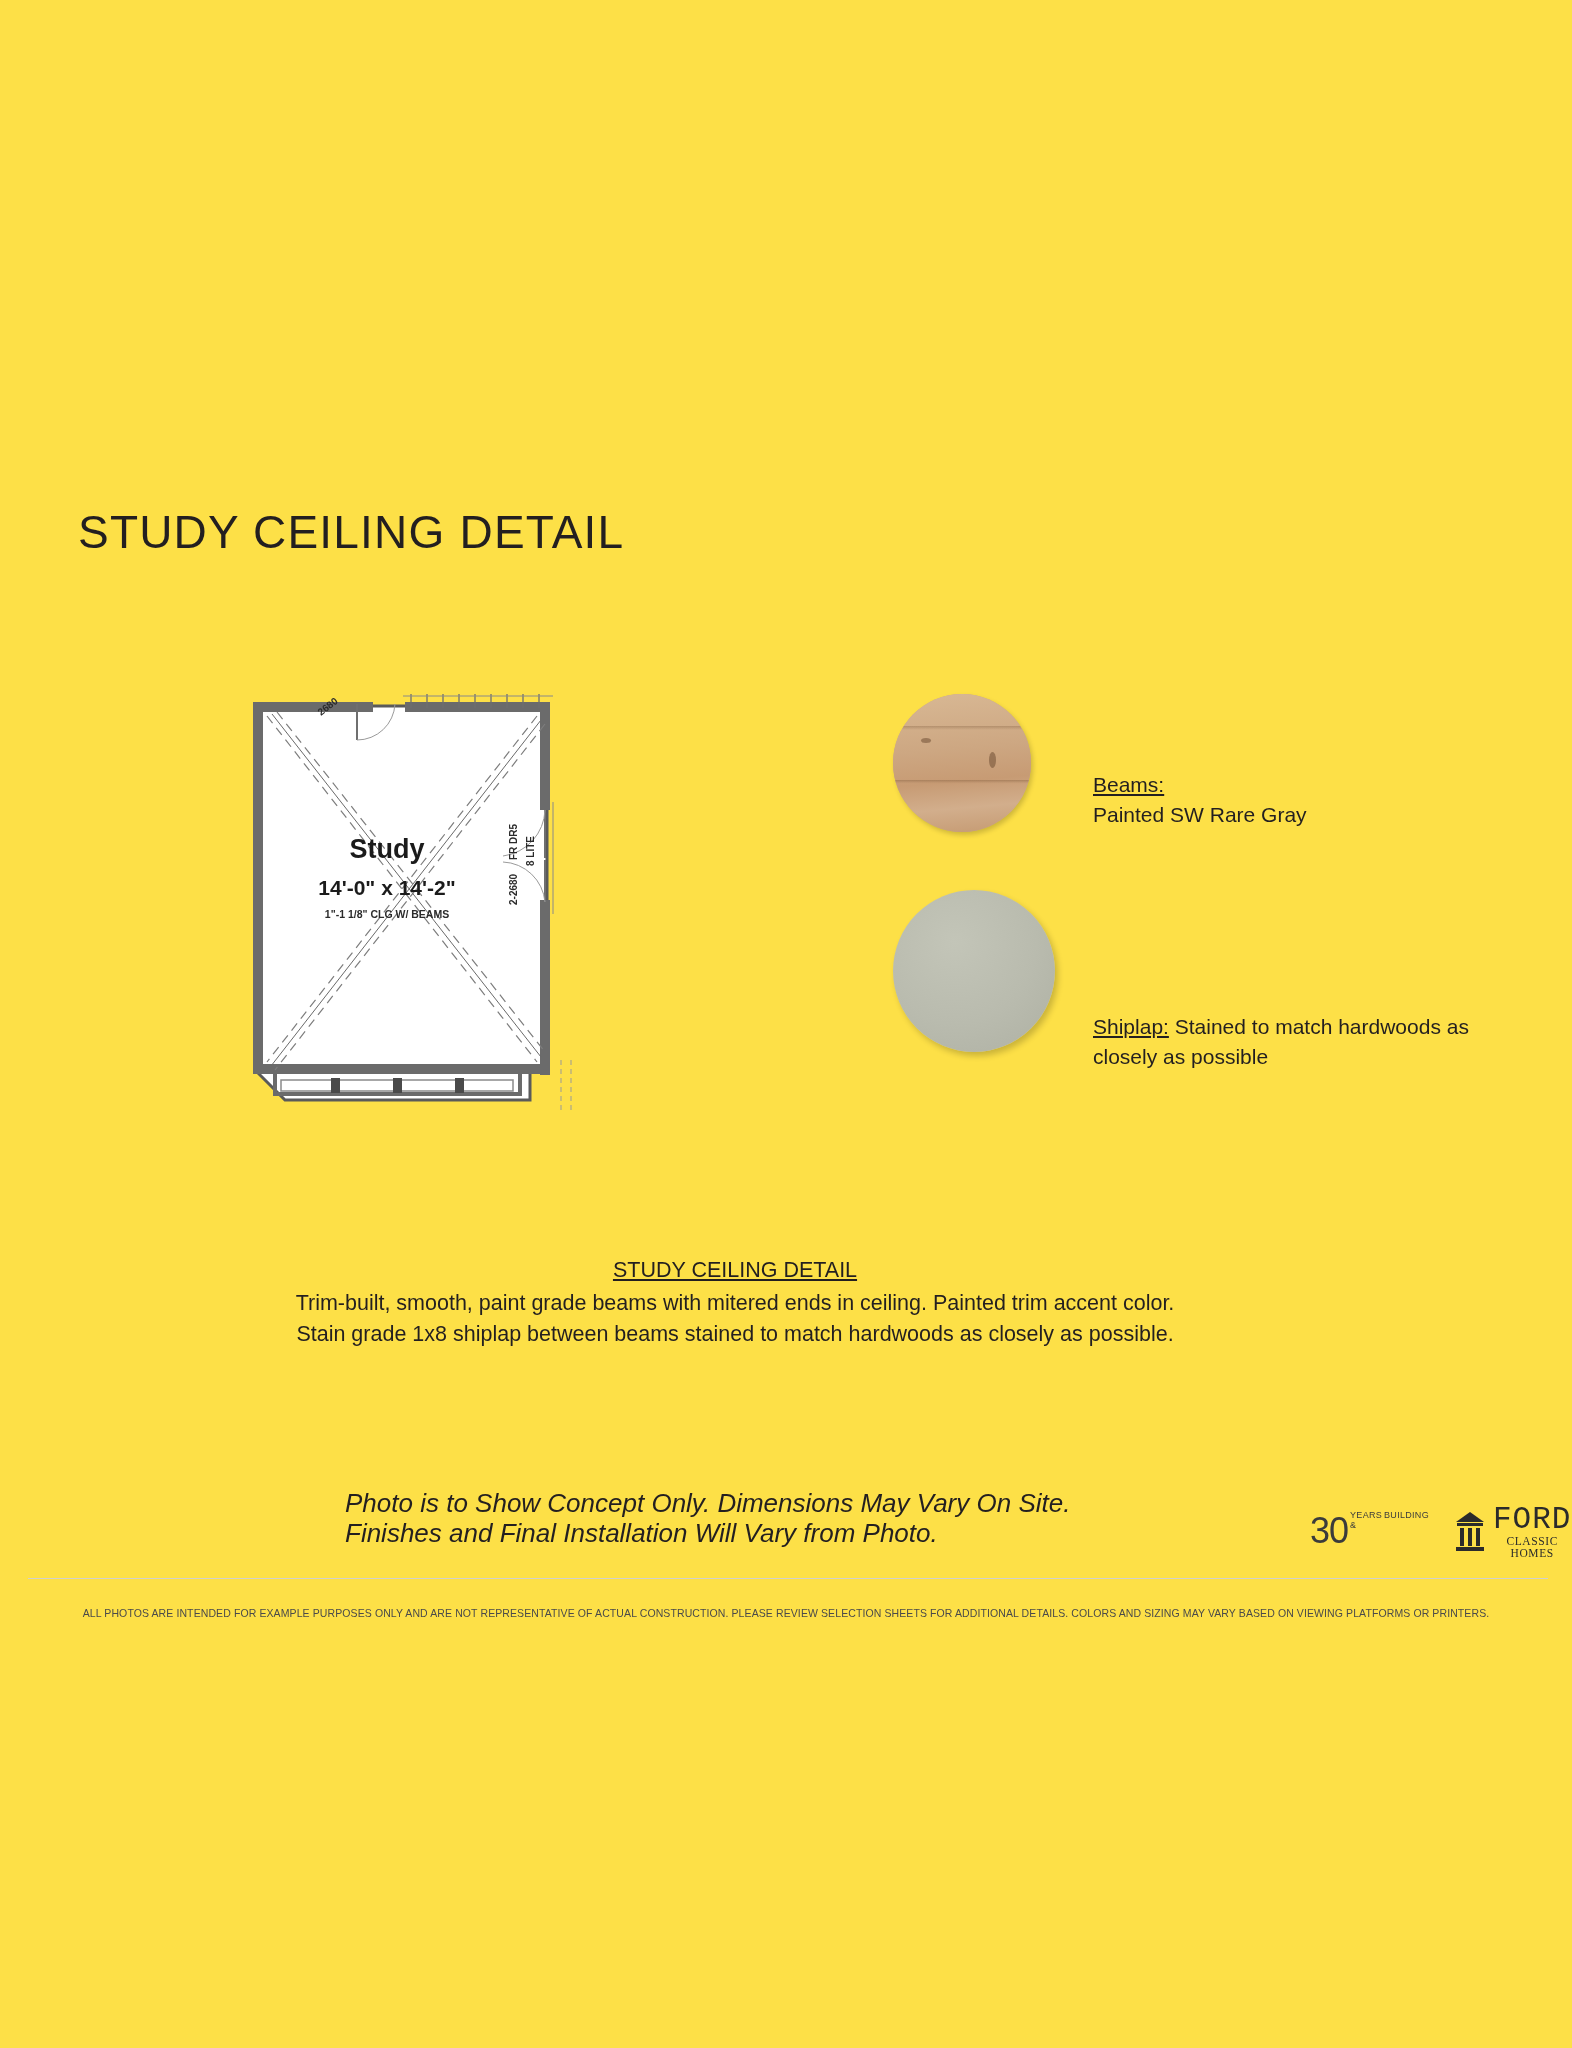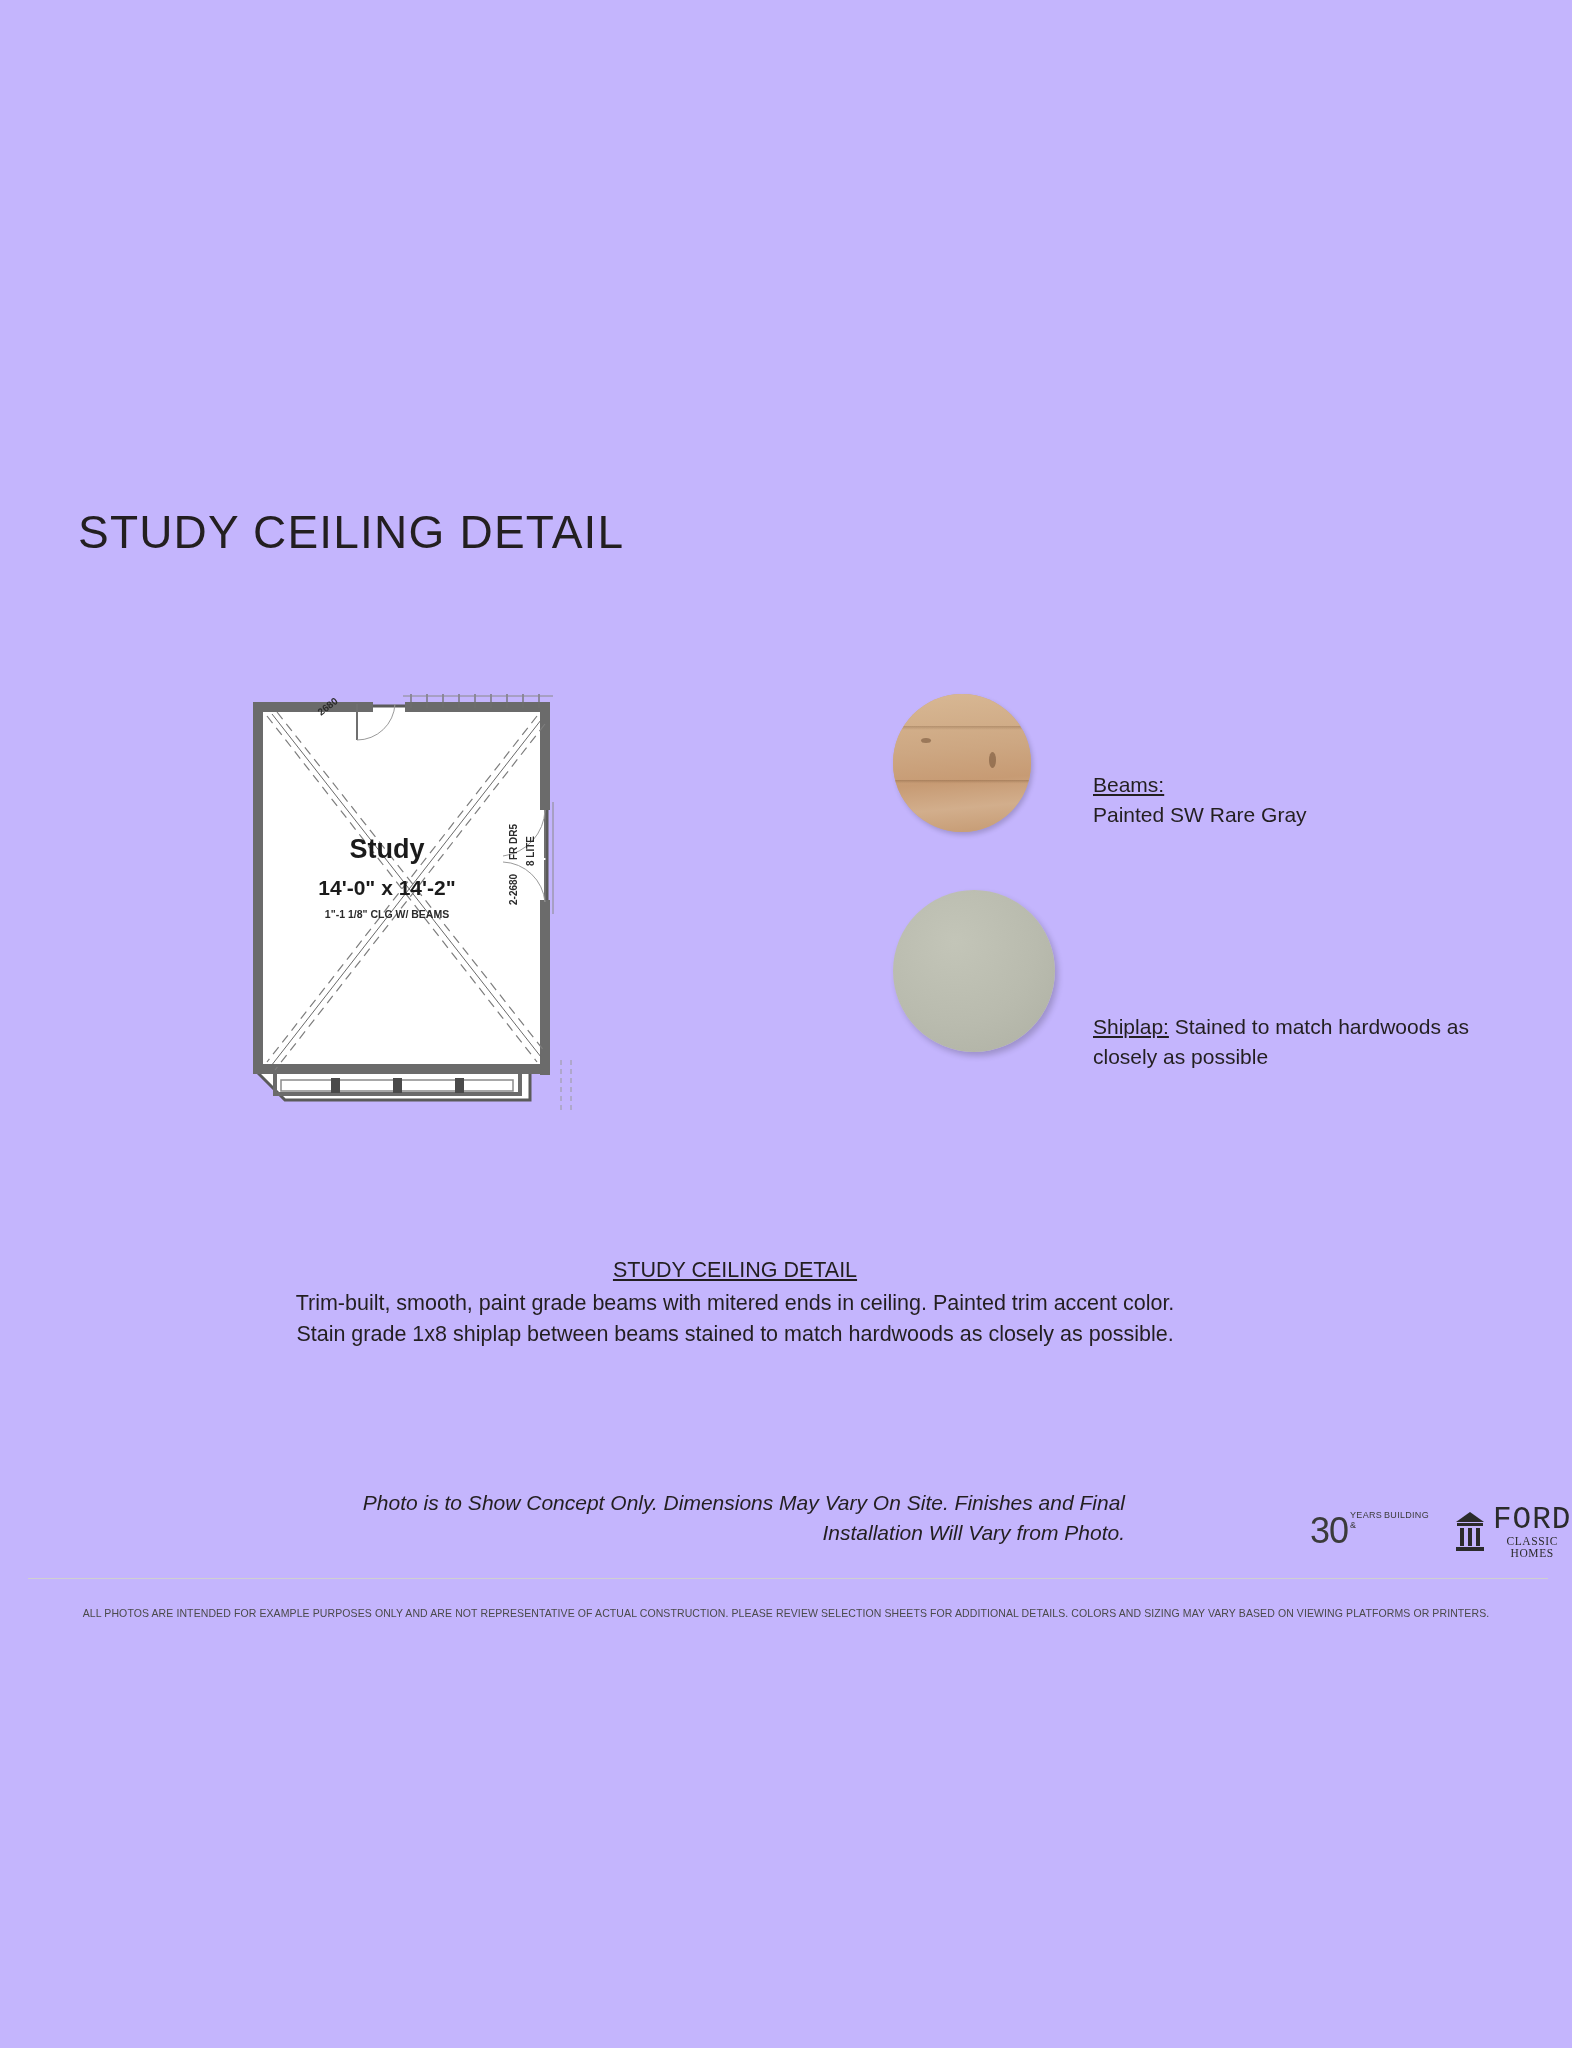--- a/index.html
+++ b/index.html
@@ -12,21 +12,21 @@
     height: 2048px;
     font-family: "Liberation Sans", sans-serif;
     color: #231f20;
     position: relative;
     overflow: hidden;
   }
 
   .page {
     position: absolute;
     inset: 0;
-    background: #c4b5fd;
+    background: #fde047;
   }
 
   
   .page-title {
     position: absolute;
     left: 78px;
     top: 505px;
     font-size: 46px;
     letter-spacing: 1.2px;
     font-weight: 400;
@@ -117,23 +117,23 @@
     text-decoration: underline;
     margin-bottom: 2px;
   }
 
   
   .concept-note {
     position: absolute;
     left: 345px;
     top: 1488px;
     width: 780px;
-    text-align: right;
+    text-align: left;
     font-style: italic;
-    font-size: 21px;
+    font-size: 26px;
     line-height: 30px;
     color: #231f20;
   }
 
   
   .logo {
     position: absolute;
     left: 1310px;
     top: 1500px;
     width: 235px;

